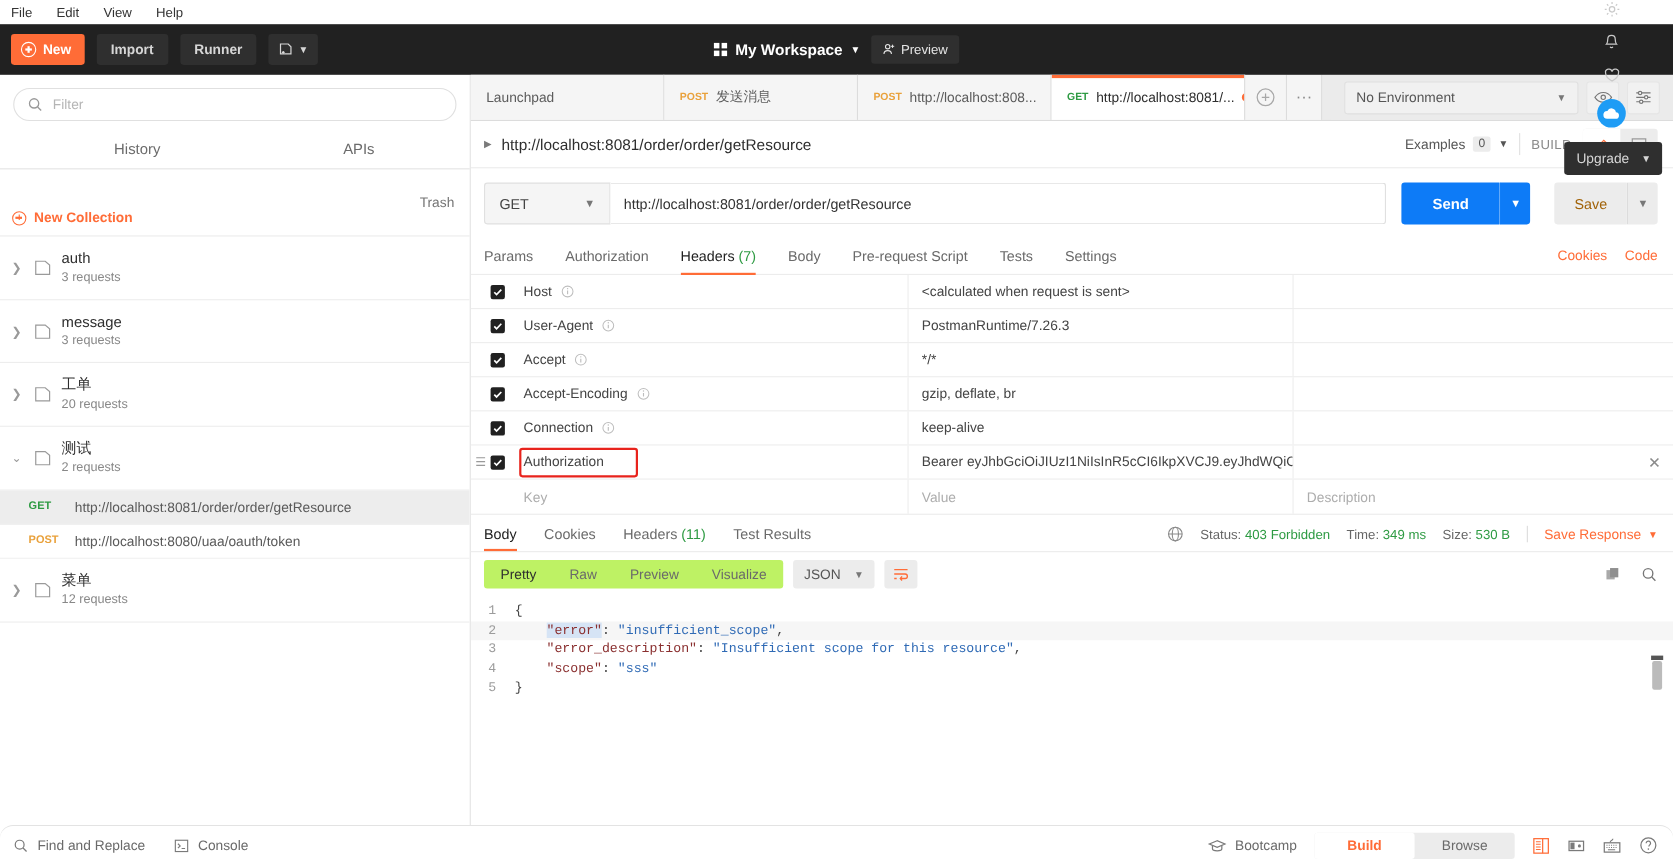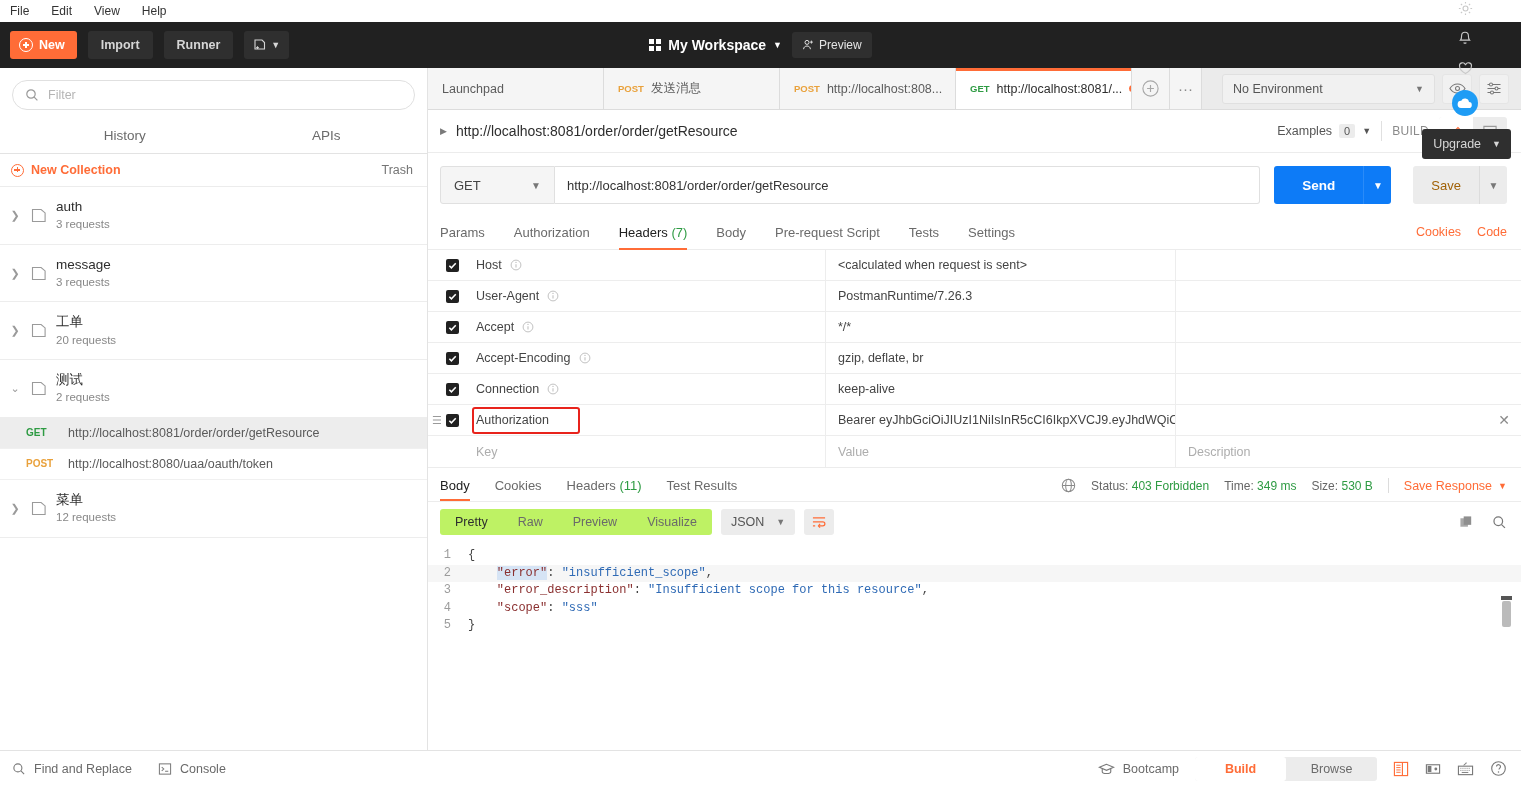--- a/index.html
+++ b/index.html
@@ -108,21 +108,21 @@
   .side-tab.active::after {
     content: ""; position: absolute; left: 22%; right: 22%; bottom: -1px;
     height: 2px; background: #ff6c37;
   }
   .newcol-row {
     display: flex; align-items: center; justify-content: space-between;
     padding: 9px 14px 9px 11px; border-bottom: 1px solid #ececec;
   }
   .newcol {
     color: #ff6c37; font-size: 12.5px; font-weight: bold; display: flex;
-    align-items: center; gap: 7px; cursor: pointer;
+    align-items: center; gap: 7px; cursor: pointer; margin-top: 28px;
   }
   .plus-o {
     width: 13px; height: 13px; border-radius: 50%; border: 1.3px solid #ff6c37;
     position: relative; flex: none;
   }
   .plus-o::before, .plus-o::after { content: ""; position: absolute; background: #ff6c37; }
   .plus-o::before { left: 2.4px; top: 4.8px; width: 5.6px; height: 1.3px; }
   .plus-o::after { top: 2.4px; left: 4.8px; height: 5.6px; width: 1.3px; }
   .trash { color: #757575; font-size: 12.5px; cursor: pointer; }
   .collections { overflow-y: auto; flex: 1; }
@@ -377,21 +377,21 @@
   }
   .code-scroll::before {
     content: ""; position: absolute; top: -5px; left: -1px; width: 11px;
     height: 4px; background: #555;
   }
 
   
   .footer {
     height: 36px; border-top: 1px solid #e3e3e3; display: flex;
     align-items: center; padding: 0 14px 0 12px; background: #fff;
-    font-size: 12.5px; color: #6a6a6a;
+    font-size: 12.5px; color: #6a6a6a; border-radius: 12px;
   }
   .f-item { display: flex; align-items: center; gap: 8px; cursor: pointer; margin-right: 26px; }
   .f-right { margin-left: auto; display: flex; align-items: center; gap: 16px; }
   .bb-seg { display: flex; background: #ececec; border-radius: 3px; }
   .bb {
     width: 91px; height: 24px; display: flex; align-items: center;
     justify-content: center; font-size: 12.5px; color: #6a6a6a; cursor: pointer;
     border-radius: 3px;
   }
   .bb.on { background: #fff; color: #ff6c37; font-weight: bold; }

